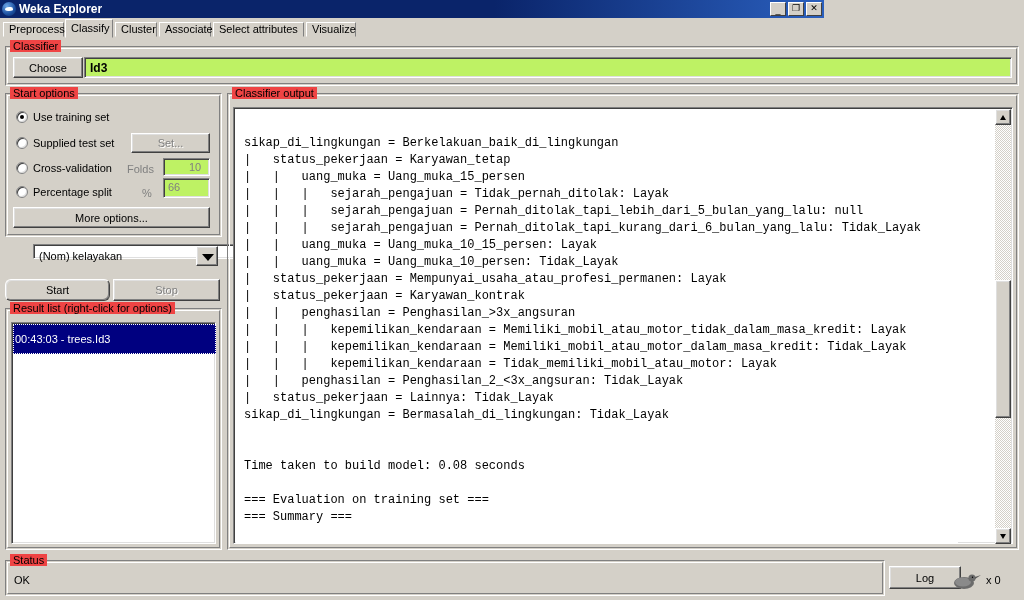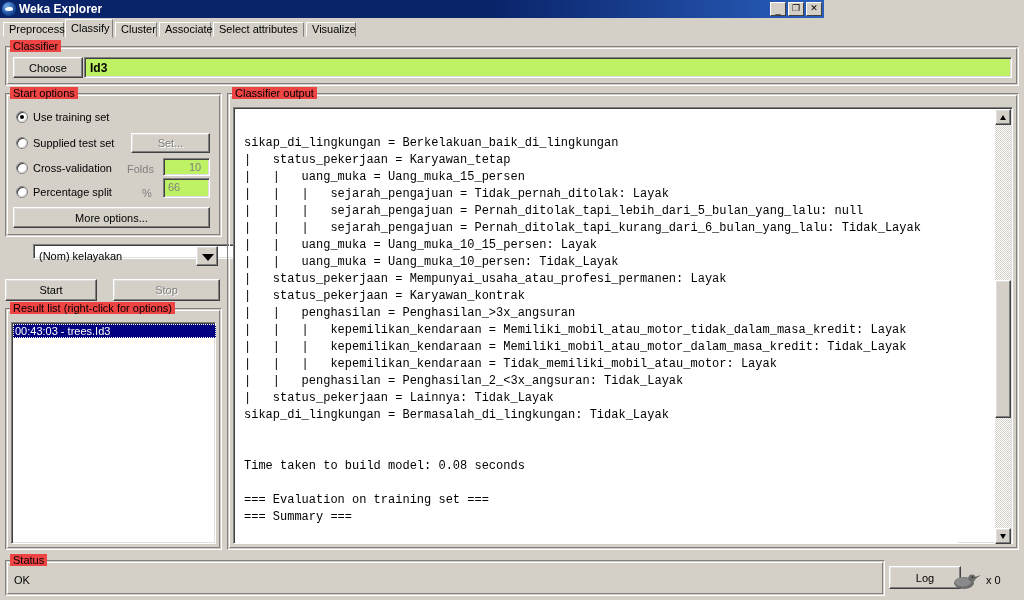--- a/index.html
+++ b/index.html
@@ -242,21 +242,21 @@
     box-shadow: inset -1px -1px 0 #808080, inset 1px 1px 0 #dfdfdf;
     box-sizing: border-box;
   }
 
   
   .sel-item {
     background: #000080;
     color: #fff;
     font-size: 11px;
     line-height: 14px;
-    padding: 0 2px;
+    padding: 8px 2px;
     outline: 1px dotted #fff;
     outline-offset: -1px;
     white-space: nowrap;
   }
 
   
   .combo-arrow {
     position: absolute;
     width: 0; height: 0;
     border-left: 6px solid transparent;
@@ -337,21 +337,21 @@
 
   <div class="btn" style="left:13px; top:207px; width:197px; height:21px;">More options...</div>
 
   <div class="sunken" style="left:22px; top:244px; width:216px; height:15px;margin-left:11px;">
     <div style="position:absolute; left:5px; top:5px; font-size:11px;">(Nom) kelayakan</div>
   </div>
   <div class="btn" style="left:196px; top:246px; width:22px; height:20px;">
     <span class="combo-arrow" style="left:5px; top:7px;"></span>
   </div>
 
-  <div class="btn" style="left:5px; top:279px; width:92px; height:22px;">Start</div>
+  <div class="btn" style="left:5px; top:279px; width:105px; height:22px;border-radius:6px;">Start</div>
   <div class="btn disabled" style="left:113px; top:279px; width:107px; height:22px;">Stop</div>
 
   <div class="group" style="left:5px; top:308px; width:217px; height:242px;">
     <div class="glabel">Result list (right-click for options)</div>
   </div>
   <div class="sunken" style="left:11px; top:322px; width:205px; height:222px;">
     <div class="sel-item" style="position:absolute; left:1px; top:1px; width:203px; box-sizing:border-box;">00:43:03 - trees.Id3</div>
   </div>
 
   <div class="group" style="left:227px; top:93px; width:792px; height:457px;">

